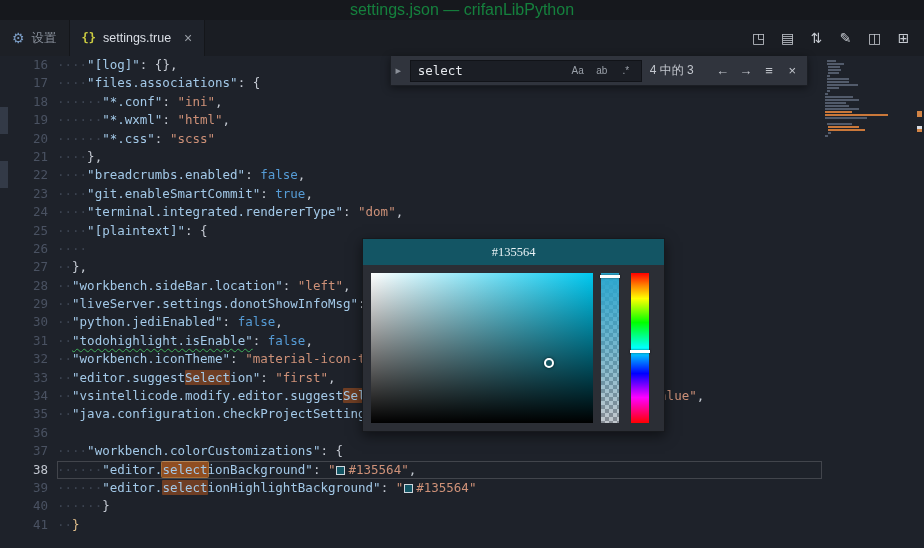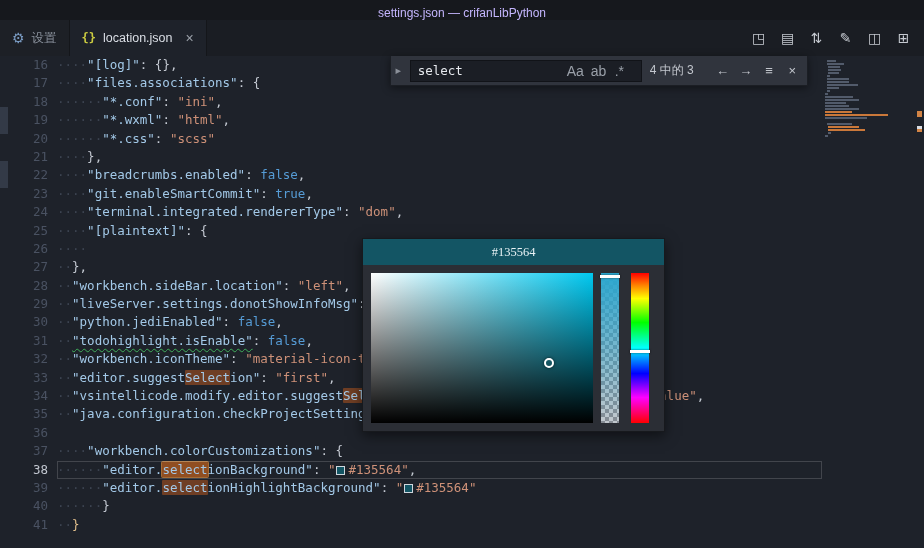--- a/index.html
+++ b/index.html
@@ -1,20 +1,20 @@
 <!DOCTYPE html>
 <html><head>
 <meta charset="utf-8">
 <style>
   *{margin:0;padding:0;box-sizing:border-box}
   html,body{background:#000}
   body{font-family:"Liberation Sans","DejaVu Sans",sans-serif}
   .app{position:relative;width:924px;height:548px;background:#1e222a;overflow:hidden;color:#ccc}
 
-  .titlebar{position:absolute;top:0;left:0;right:0;height:20px;background:#16181d;display:flex;align-items:flex-end;justify-content:center;font-size:12px;color:#c4b5fd}
+  .titlebar{position:absolute;top:0;left:0;right:0;height:20px;background:#16181d;display:flex;align-items:center;justify-content:center;font-size:16px;color:#15803d}
 
   .tabbar{position:absolute;top:20px;left:0;right:0;height:36px;background:#1a1d23;display:flex;align-items:stretch}
   .tab{display:flex;align-items:center;gap:7px;padding:0 12px;font-size:12.5px;background:#1d2026;color:#878e99;border-right:1px solid #14161a;cursor:pointer}
   .tab.active{background:#1e222a;color:#dbdfe6}
   .tabicon{font-size:13px;line-height:1}
   .ic-settings{color:#7a9cc4;font-size:14px}
   .ic-json{color:#cbcb41;font-weight:bold;font-family:"DejaVu Sans Mono","Liberation Mono",monospace;font-size:12px}
   .tabclose{margin-left:6px;color:#9aa0a8;font-size:14px;cursor:pointer}
   .tab-actions{margin-left:auto;display:flex;align-items:center;padding-right:6px}
   .action{width:29px;text-align:center;color:#c6cad1;font-size:14px;cursor:pointer;line-height:36px}
@@ -45,21 +45,21 @@
   .minimap{position:absolute;right:0;top:0;bottom:0;width:102px;background:#1e222a}
   .mmline{position:absolute;height:2px;background:rgba(125,138,160,.55)}
   .mmline.mm-match{background:rgba(221,130,60,.9)}
   .ruler-mark{position:absolute;right:2px;width:5px;height:3px;background:#d28445}
   .ruler-mark.cur{background:#d8dce2}
 
   .findwidget{position:absolute;left:390px;top:0;width:418px;height:30px;background:#30343d;border:1px solid #1b1e24;border-top:none;box-shadow:0 2px 8px rgba(0,0,0,.45);display:flex;align-items:center;gap:6px;padding:0 6px 0 2px;z-index:5;font-size:12px;color:#c3c7ce}
   .fw-chevron{width:13px;color:#8b9099;font-size:11px;text-align:center;cursor:pointer}
   .fw-input{flex:none;width:232px;height:22px;background:#1b1e25;border:1px solid #111318;display:flex;align-items:center;padding:0 4px 0 7px;gap:2px}
   .fw-query{flex:1;color:#e6e9ee;font-size:12.5px;font-family:"DejaVu Sans Mono","Liberation Mono",monospace}
-  .fw-toggle{width:22px;color:#9aa0a9;font-size:14px;cursor:pointer;border-radius:3px}
+  .fw-toggle{width:22px;text-align:center;color:#9aa0a9;font-size:10px;cursor:pointer;border-radius:3px}
   .fw-toggle.fw-ww{}
   .fw-count{white-space:nowrap;min-width:60px;color:#c3c7ce;padding-left:2px}
   .fw-btn{width:21px;text-align:center;color:#c3c7ce;cursor:pointer;font-size:13px}
 
   .colorpicker{position:absolute;left:362px;top:182px;width:303px;background:#2b2e35;border:1px solid #17191d;box-shadow:0 4px 12px rgba(0,0,0,.5);z-index:6}
   .cp-header{height:26px;background:#135564;color:#e8f2f5;display:flex;align-items:center;justify-content:center;font-size:12.5px;font-family:Liberation Serif, serif}
   .cp-body{position:relative;height:166px}
   .cp-sat{position:absolute;left:8px;top:8px;width:222px;height:150px;background:linear-gradient(to bottom,rgba(0,0,0,0),#000),linear-gradient(to right,#fff,#00c8f0);cursor:crosshair}
   .cp-picker{position:absolute;left:80%;top:60%;width:10px;height:10px;border:2px solid #fff;border-radius:50%;transform:translate(-50%,-50%);box-shadow:0 0 3px rgba(0,0,0,.7)}
   .cp-strip{position:absolute;top:8px;width:18px;height:150px;cursor:pointer}
@@ -80,21 +80,21 @@
   </div>
 
   <div class="tabbar">
     <div style="display:flex" id="tabs">
         <div class="tab">
           <span class="tabicon ic-settings">⚙</span>
           <span class="tablabel">设置</span>
         </div>
         <div class="tab active">
           <span class="tabicon ic-json">{}</span>
-          <span class="tablabel">location.json</span>
+          <span class="tablabel">settings.true</span>
           <span class="tabclose">×</span>
         </div>
       </div>
     <div class="tab-actions" id="tab-actions">
         <span class="action">◳</span>
         <span class="action">▤</span>
         <span class="action">⇅</span>
         <span class="action">✎</span>
         <span class="action">◫</span>
         <span class="action">⊞</span>

